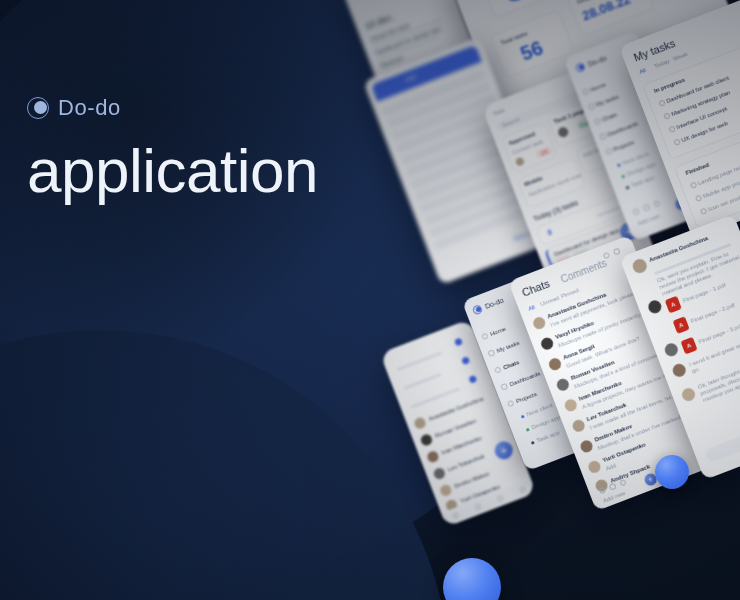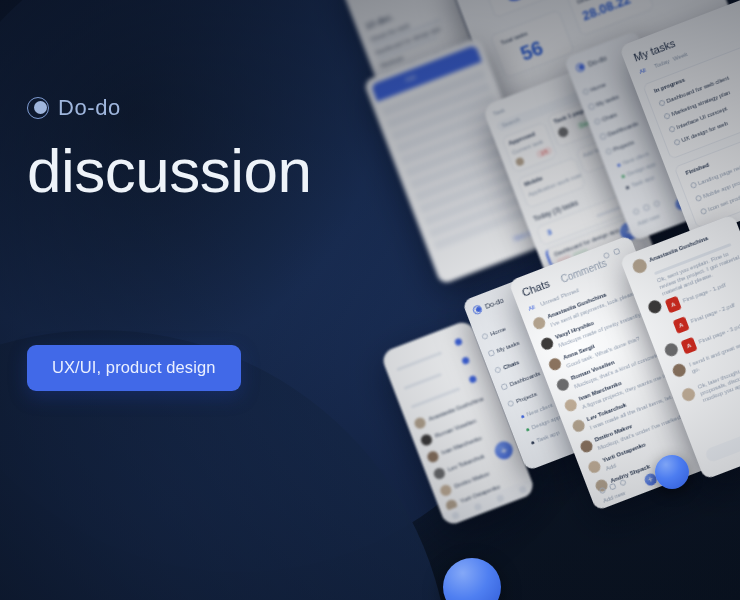--- a/index.html
+++ b/index.html
@@ -425,21 +425,20 @@
   </div>
 
   <div class="bg-vignette"></div>
 
   <div class="brand">
     <div class="brand-mark"></div>
     <div class="brand-text">Do-do</div>
   </div>
 
   <div class="headline">
-    <div>discussion</div>
+    <div>application</div>
   </div>
 
-  <button class="cta">UX/UI, product design</button>
 
   <div class="sphere s1"></div>
   <div class="sphere s2"></div>
 
 </div>
 
 </body></html>

